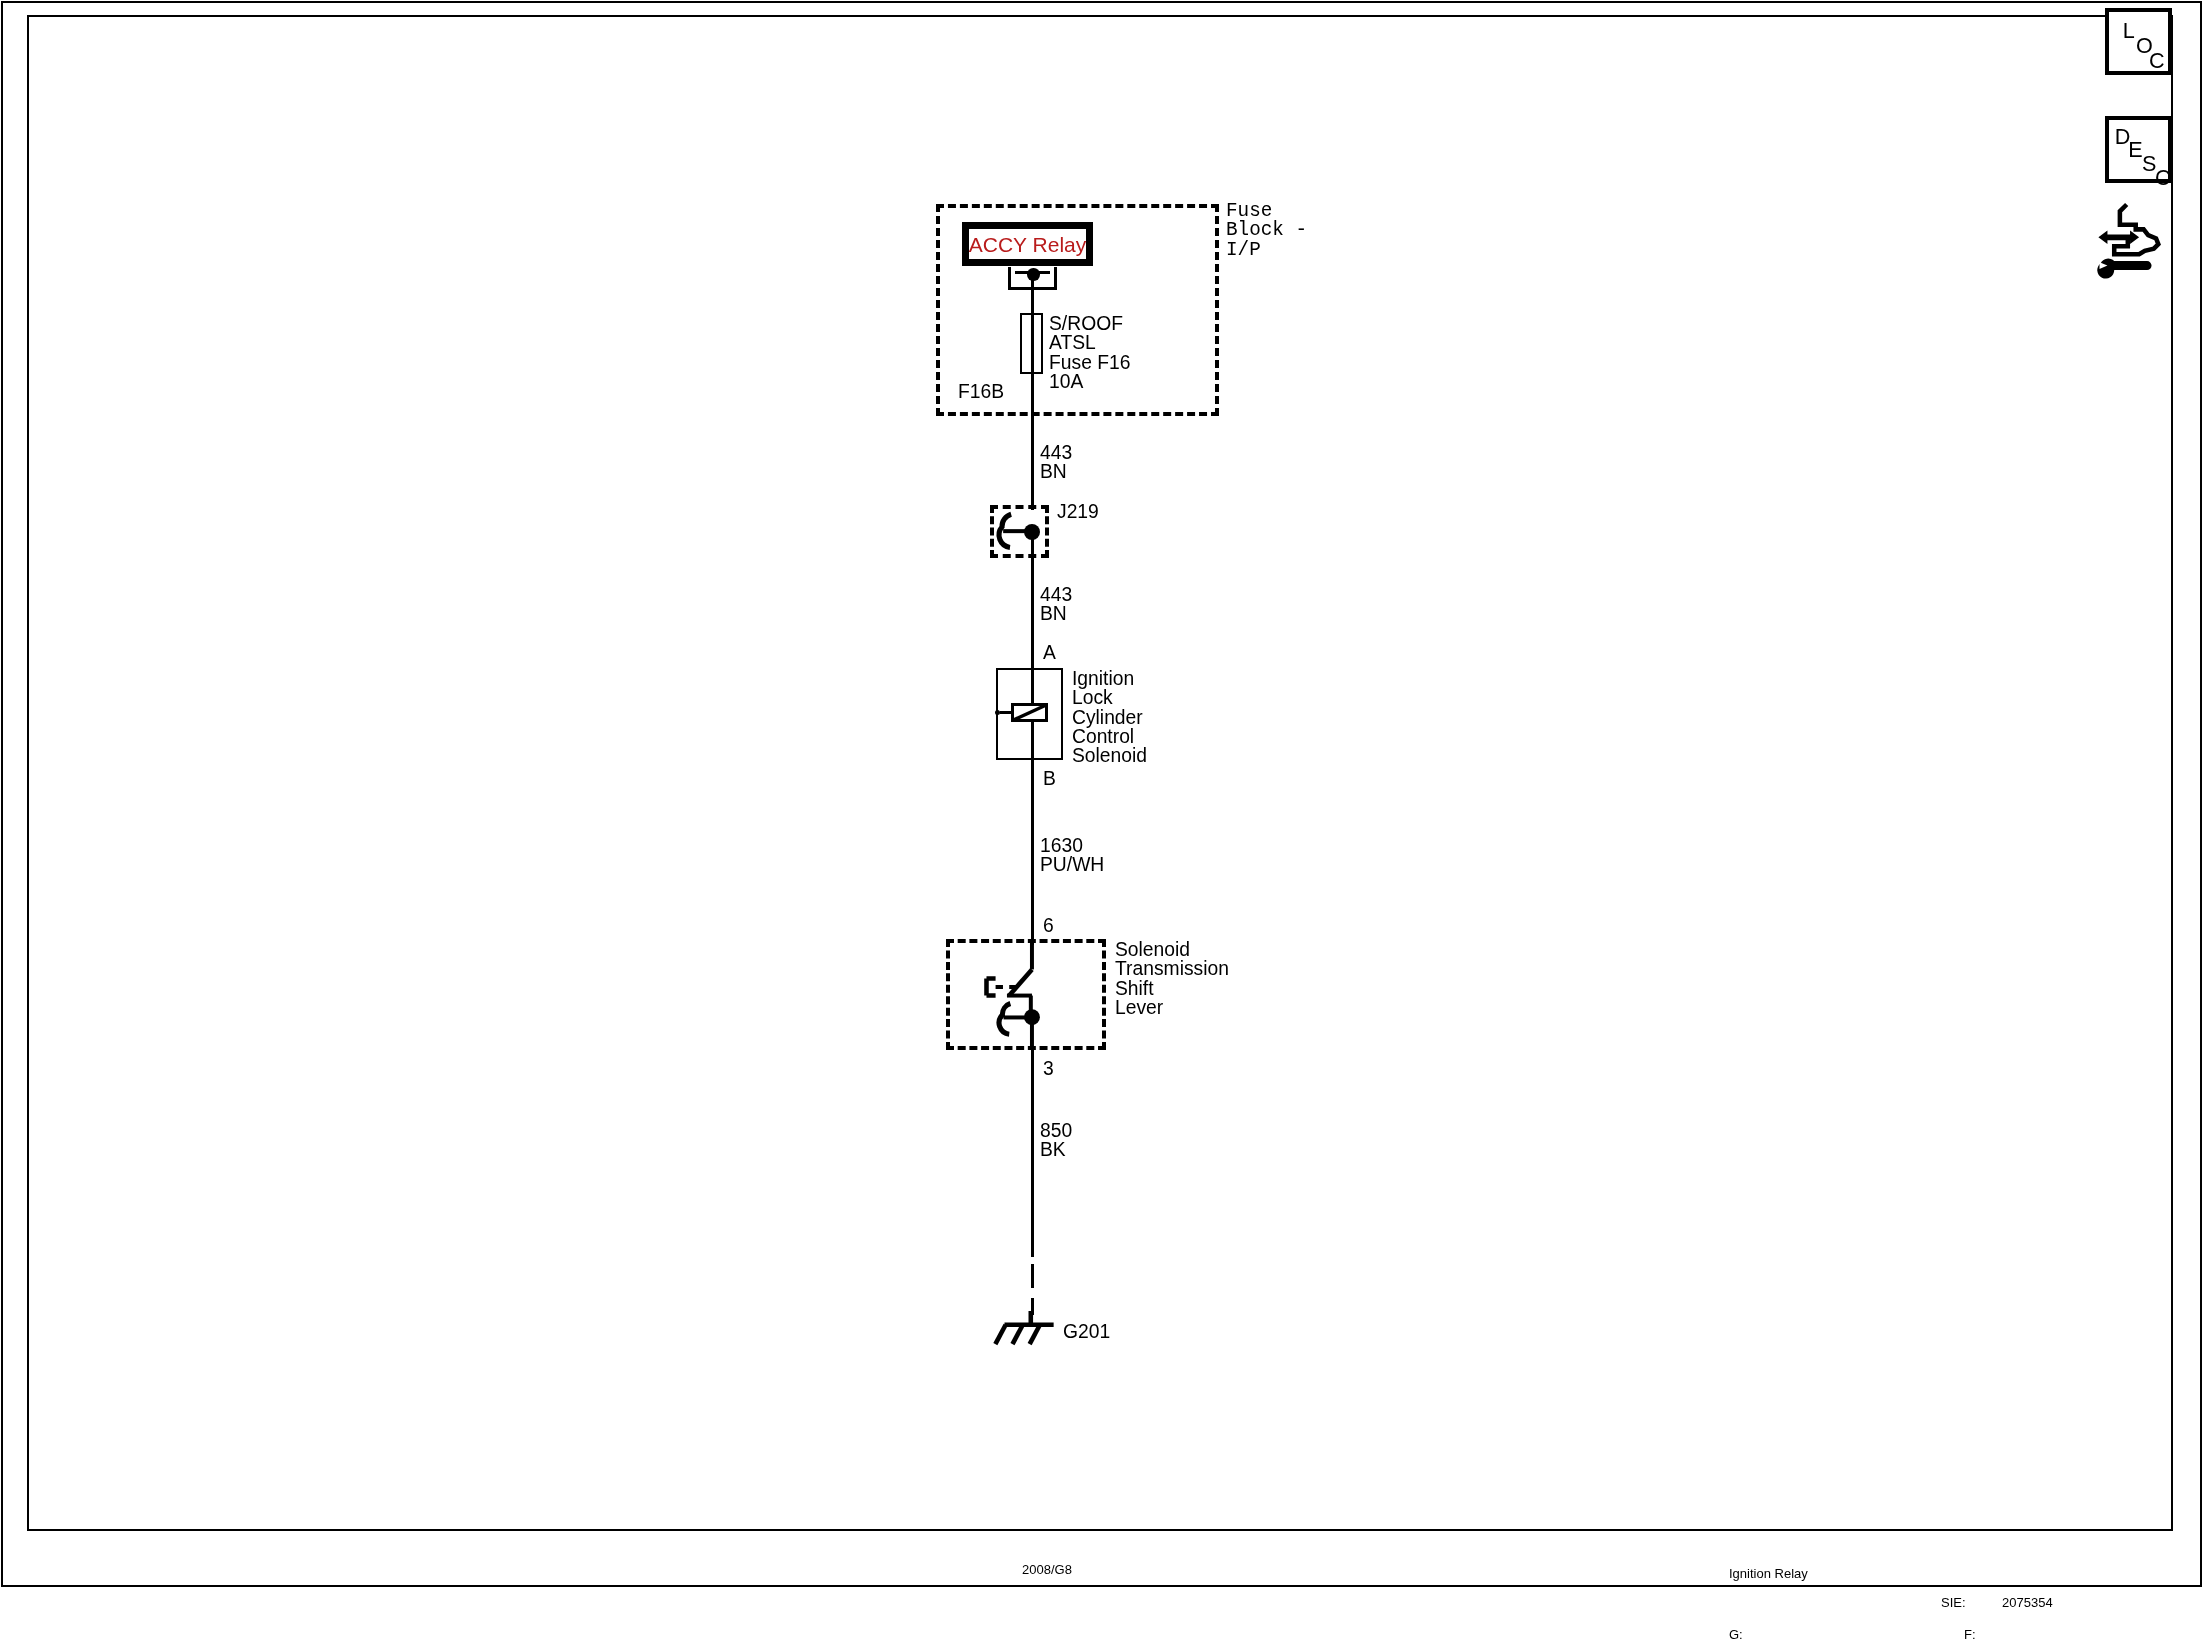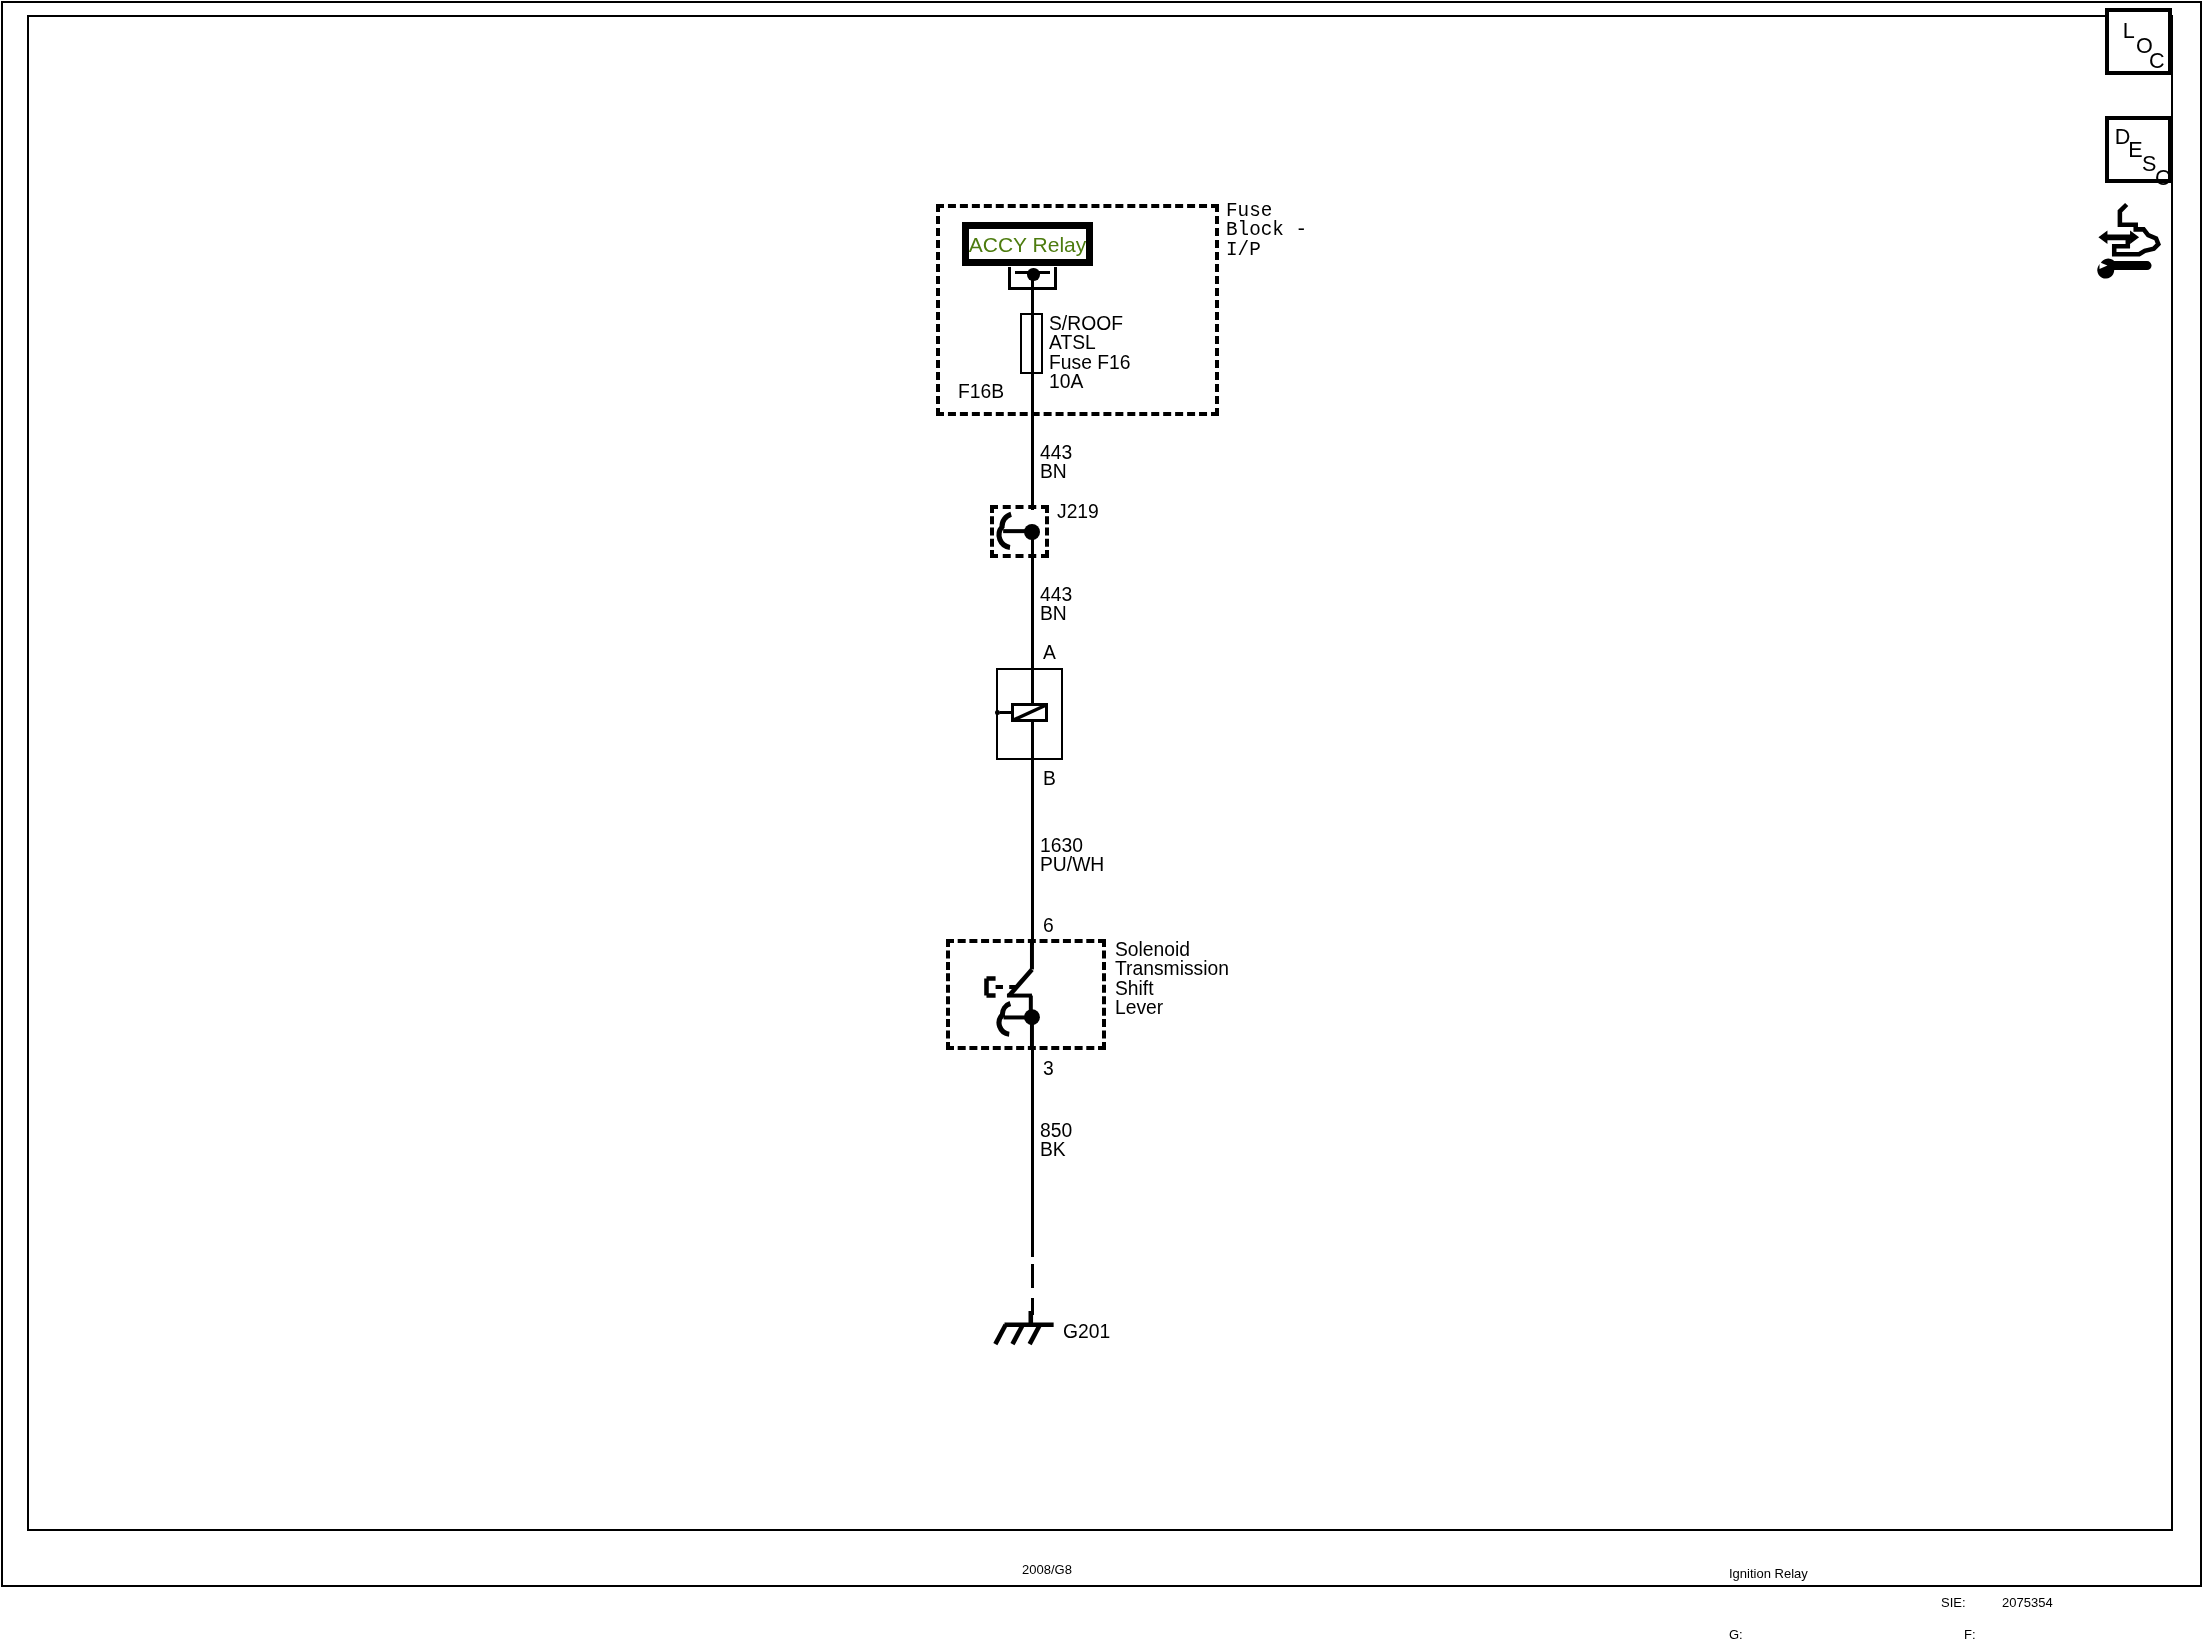--- a/index.html
+++ b/index.html
@@ -86,21 +86,21 @@
     background: #fff;
     width: 100%;
     height: 100%;
     display: flex;
     align-items: center;
     justify-content: center;
   }
   .relay-text {
     font-size: 21px;
     line-height: 21px;
-    color: #4d7c0f;
+    color: #b91c1c;
     white-space: pre;
   }
 
   
   .conn-u {
     position: absolute;
     box-sizing: border-box;
     border-left: 3.4px solid #000;
     border-right: 3.4px solid #000;
     border-bottom: 3.4px solid #000;
@@ -249,20 +249,25 @@
   <div class="coil-rect" style="left:1011px; top:703px; width:37px; height:19.3px;"></div>
   <div style="position:absolute; left:1011px; top:703px; width:37px; height:19.3px;">
     <svg width="37" height="19.3" viewBox="0 0 65 34">
       <line x1="4" y1="30" x2="61" y2="4" stroke="#000" stroke-width="6"></line>
     </svg>
   </div>
 
   <div class="wire h-wire" style="left:1000px; top:711px; width:12.5px; height:3.4px;"></div>
   <div class="dot" style="left:995px; top:710px; width:5.1px; height:5.1px;"></div>
 
+  <div class="label multi" style="left:1072px; top:669px; width:159px;">Ignition
+Lock
+Cylinder
+Control
+Solenoid</div>
 
   <div class="label" style="left:1043px; top:769px;">B</div>
 
   <div class="wire v-wire" style="left:1031px; top:757px; width:3.4px; height:188px;"></div>
   <div class="label multi" style="left:1040px; top:836px;"><span>1630</span>
 <span>PU/WH</span></div>
 
   <div class="label" style="left:1043px; top:916px;">6</div>
 
   <div class="dashed-box" style="left:946px; top:939px; width:160px; height:111px;"></div>

